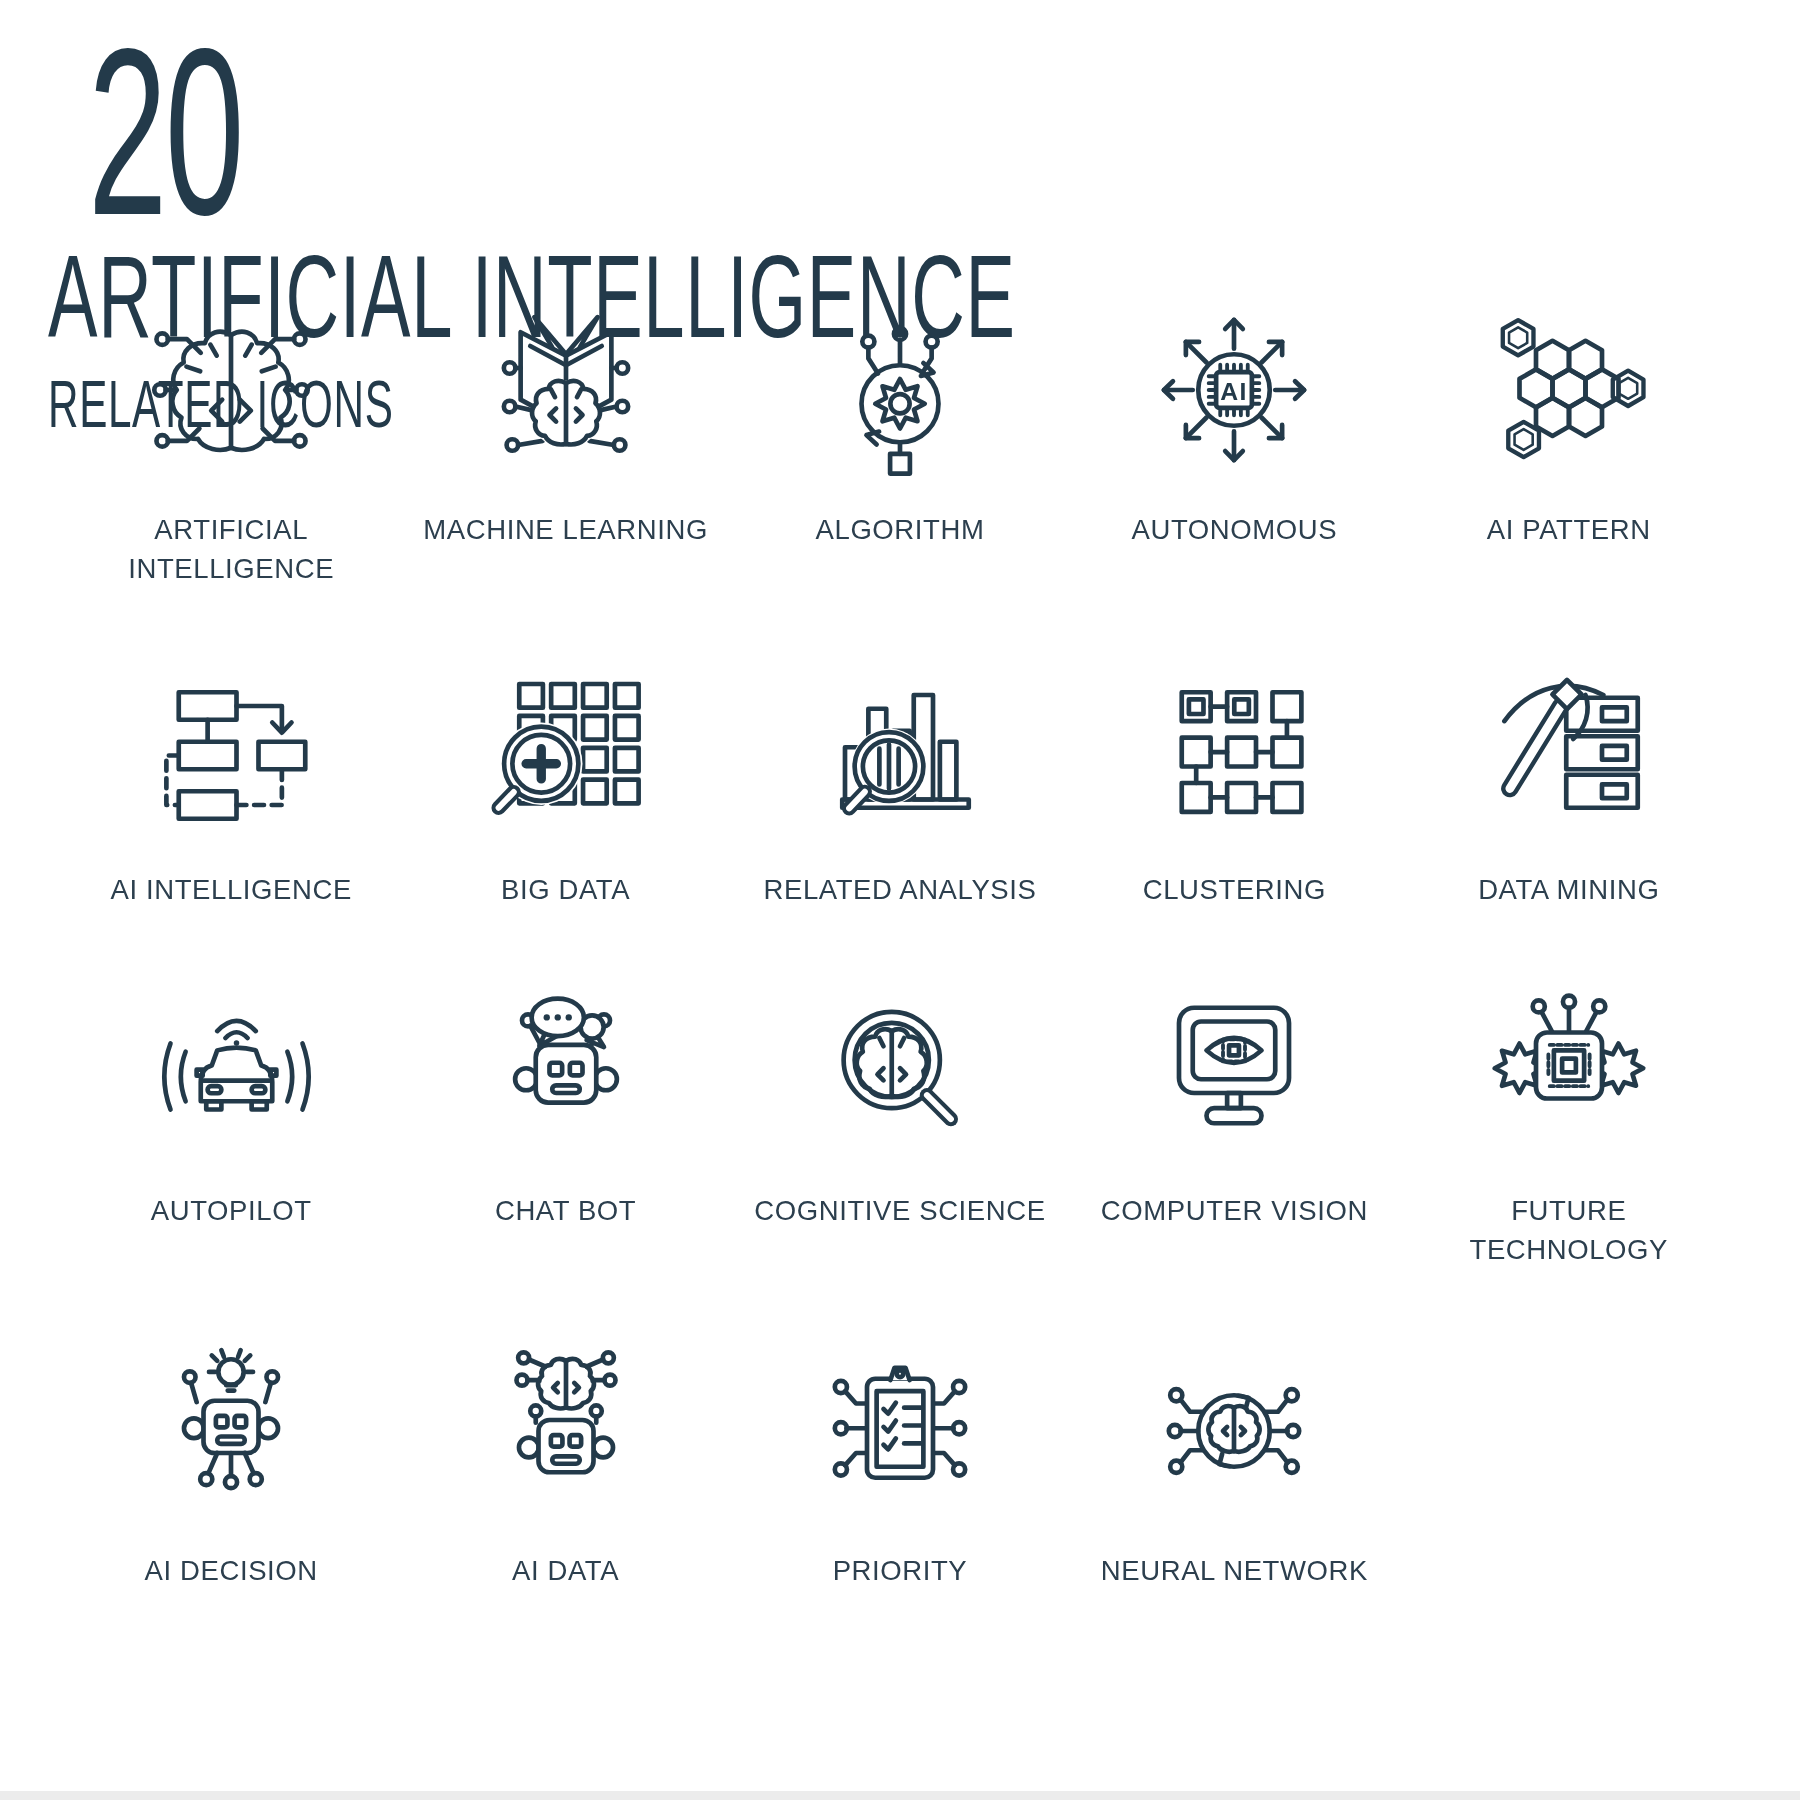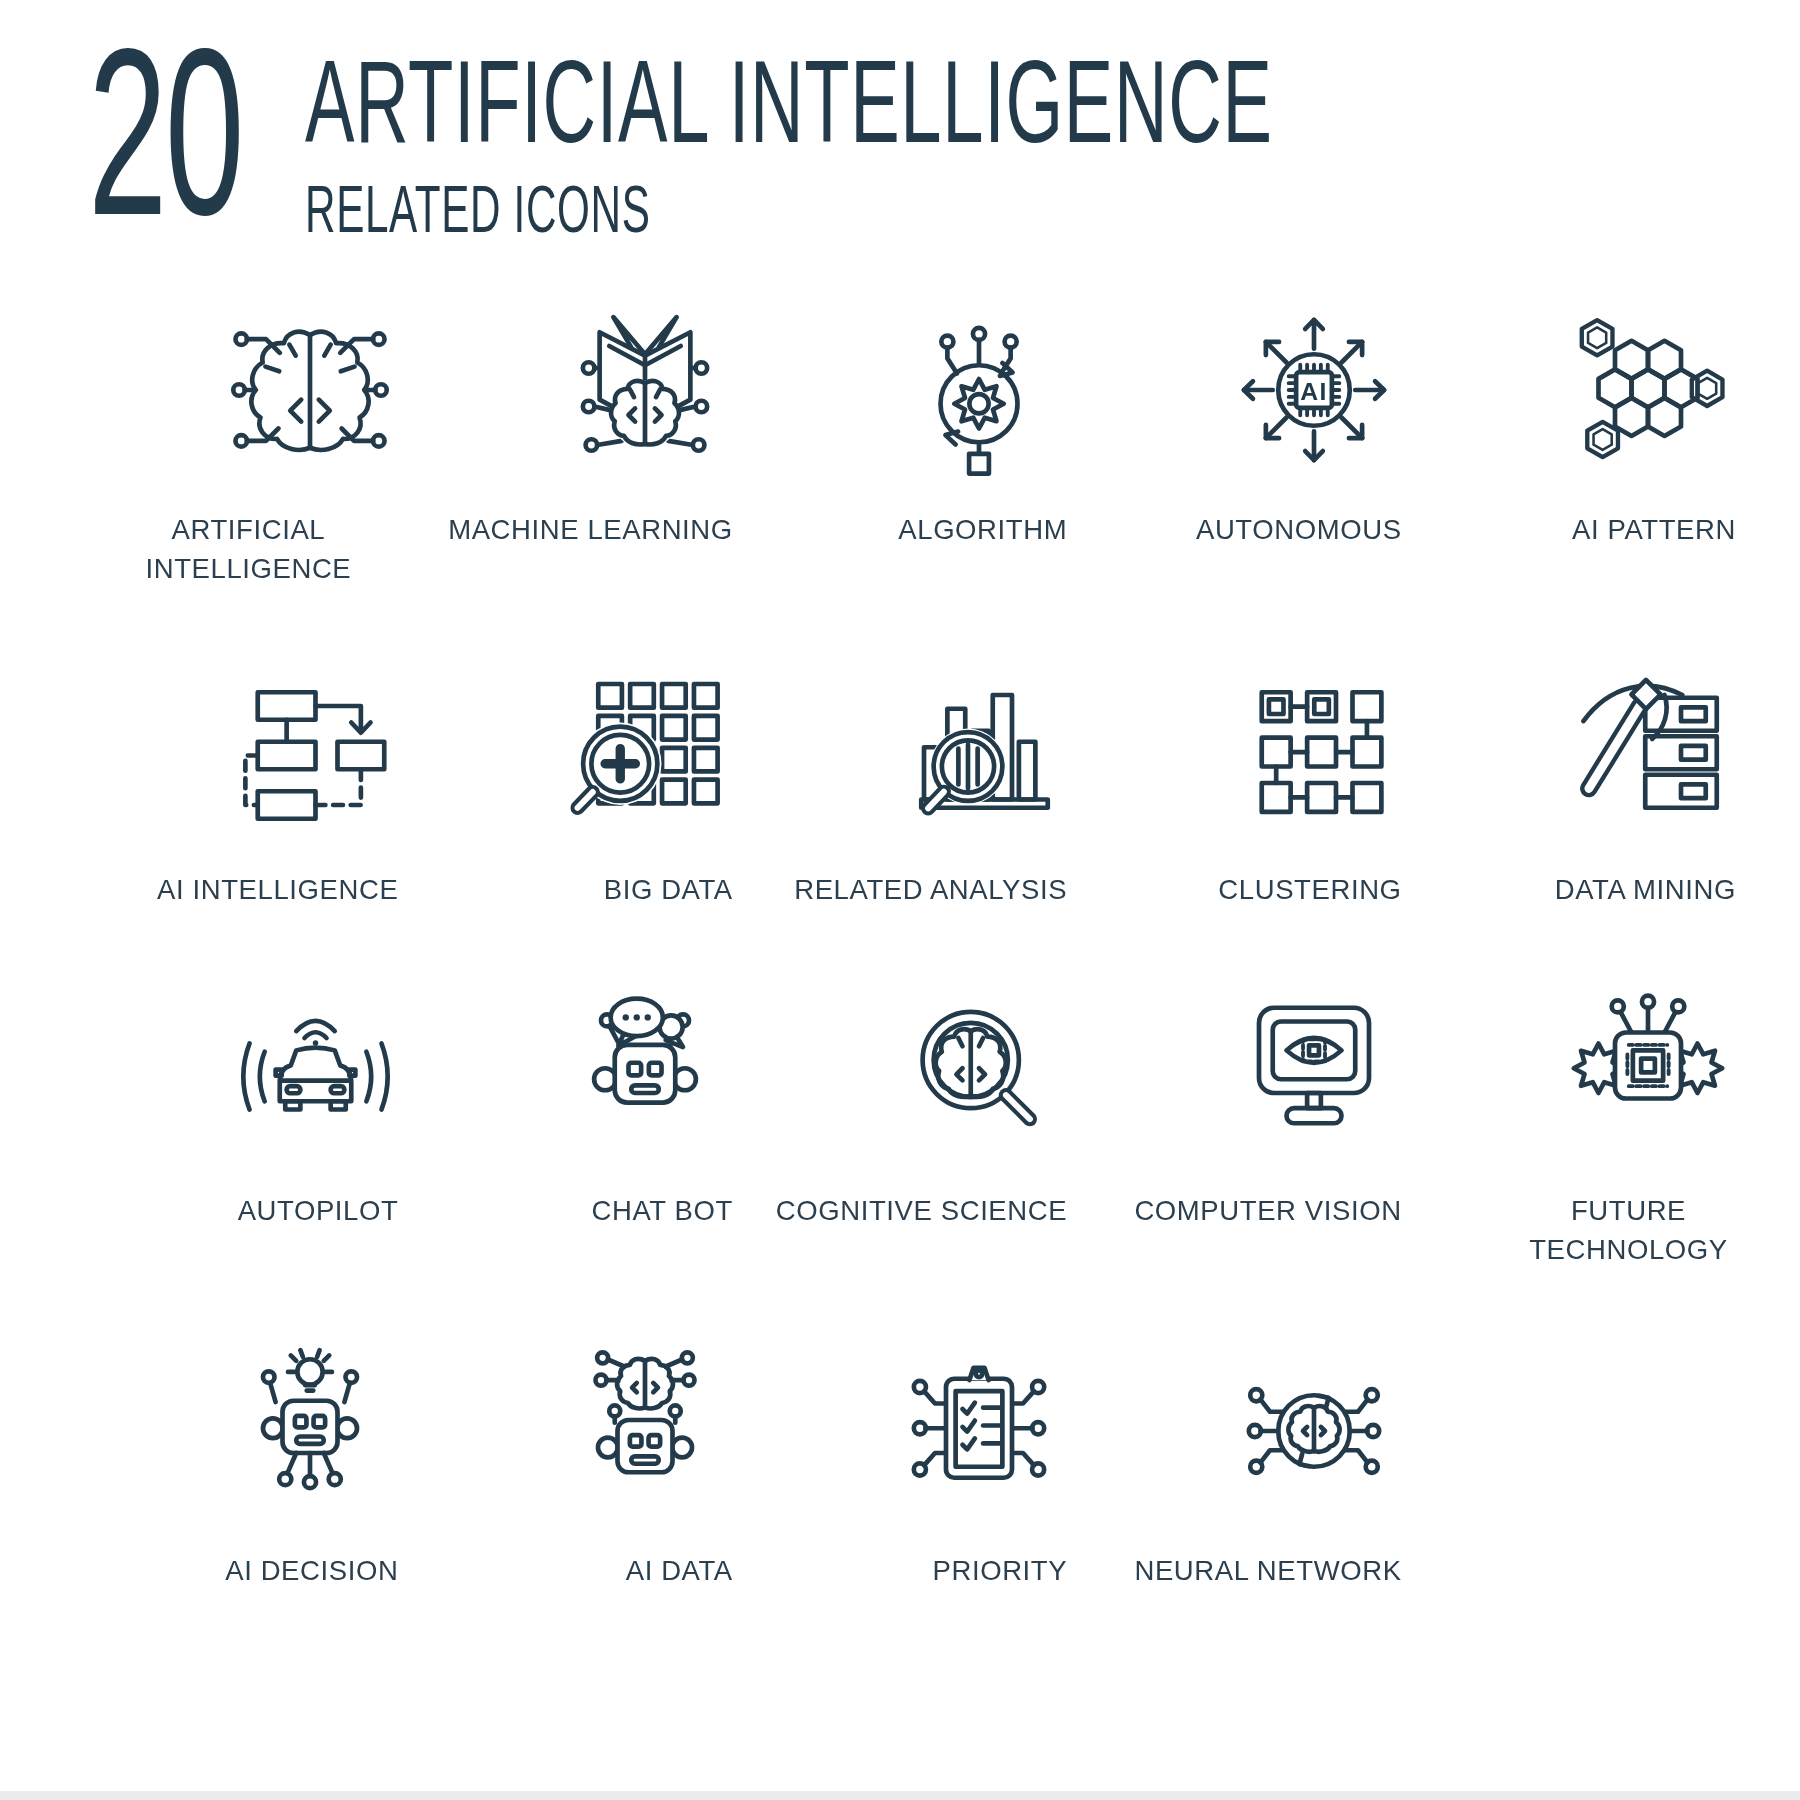--- a/index.html
+++ b/index.html
@@ -1,26 +1,26 @@
 <!DOCTYPE html>
 <html><head>
 <meta charset="utf-8">
 <style>
   html,body{margin:0;padding:0;background:#ffffff;}
   body{width:1800px;height:1800px;position:relative;font-family:"Liberation Sans",sans-serif;overflow:hidden;}
   :root{--ink:#233a4a;}
   
-  .header{display:flex;align-items:flex-start;padding:34px 0 0 88px;height:256px;box-sizing:border-box;}
+  .header{display:flex;align-items:flex-start;padding:34px 0 0 88px;height:256px;box-sizing:border-box;flex-direction:column;}
   .count{font-size:238px;line-height:0.82;color:var(--ink);transform:scaleX(0.60);transform-origin:left top;letter-spacing:-4px;}
   .titles{margin-left:-40px;padding-top:10px;}
   .title{font-size:116px;line-height:1.0;color:var(--ink);transform:scaleX(0.64);transform-origin:left top;white-space:nowrap;letter-spacing:1px;}
   .subtitle{font-size:66px;line-height:1.0;color:var(--ink);transform:scaleX(0.64);transform-origin:left top;white-space:nowrap;letter-spacing:1px;margin-top:16px;}
   
   .grid{display:grid;grid-template-columns:repeat(5,1fr);row-gap:64px;padding:36px 64px 0 64px;}
-  .cell{display:flex;flex-direction:column;align-items:flex-end;}
+  .cell{display:flex;flex-direction:column;align-items:center;}
   .iconwrap{height:196px;display:flex;align-items:center;justify-content:center;}
   .iconwrap svg{width:176px;height:176px;}
   .label{margin-top:22px;font-size:27.5px;line-height:1.42;color:#2c3f4e;text-align:center;letter-spacing:0.6px;max-width:300px;}
   .label.narrow{max-width:215px;}
   
   .iconwrap path,.iconwrap line,.iconwrap polyline,.iconwrap polygon,.iconwrap rect,.iconwrap circle,.iconwrap ellipse{
     fill:none;stroke:var(--ink);stroke-width:1.7;stroke-linecap:round;stroke-linejoin:round;}
   .iconwrap .wf{fill:#ffffff;}            
   .iconwrap .wo{fill:#ffffff;stroke:none;} 
   .iconwrap .fd{fill:var(--ink);stroke:none;} 

